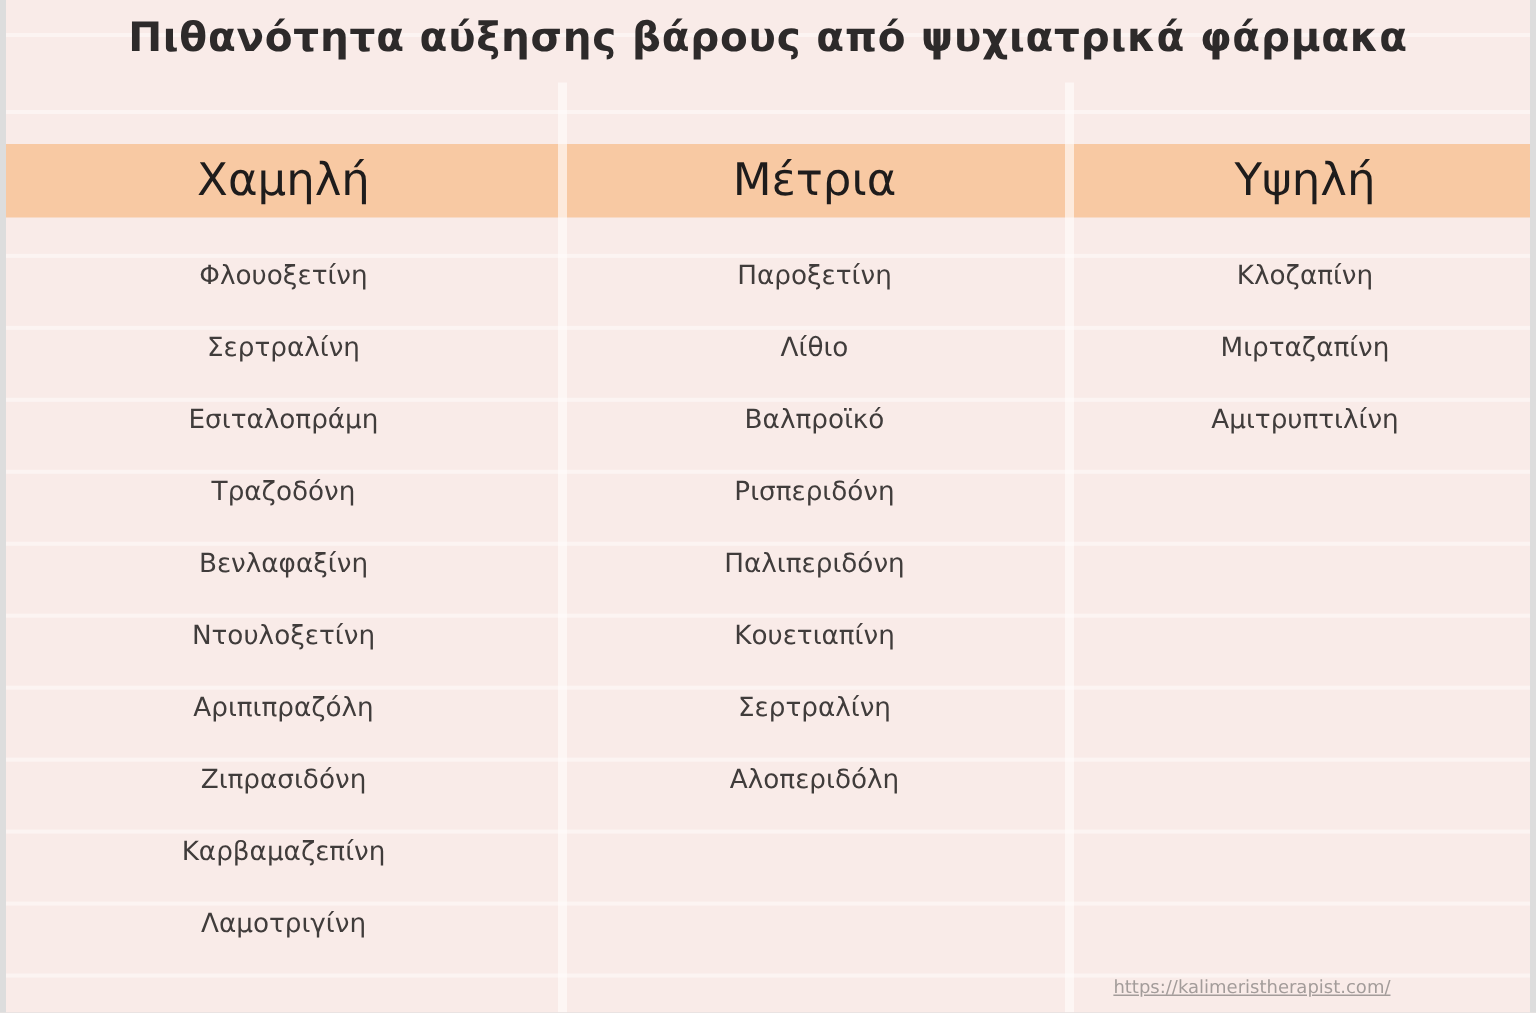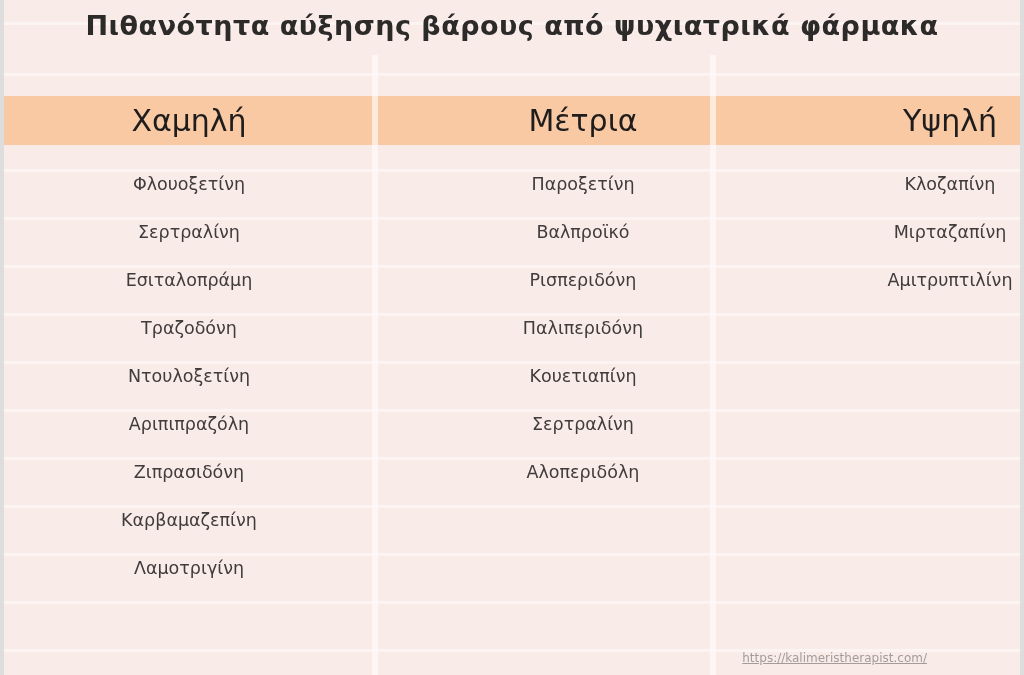--- a/index.html
+++ b/index.html
@@ -53,21 +53,20 @@
     background: var(--band, #f8c9a3);
     z-index: 1;
   }
   .columns-grid {
     position: absolute;
     left: 0;
     width: 100%;
     display: grid;
     grid-template-columns: 370px 338px 316px;
     z-index: 2;
-    gap: 40px;
   }
   .headers-row { top: 96px; height: 49px; }
   .header-cell {
     display: flex;
     align-items: center;
     justify-content: center;
     font-size: 30px;
     font-weight: 500;
     color: #1e1c1c;
   }
@@ -120,29 +119,31 @@
     <div class="header-cell">Υψηλή</div>
   </div>
 
   <div class="columns-grid body-row">
 
     <div class="col-list">
       <div class="cell">Φλουοξετίνη</div>
       <div class="cell">Σερτραλίνη</div>
       <div class="cell">Εσιταλοπράμη</div>
       <div class="cell">Τραζοδόνη</div>
+      <div class="cell">Βενλαφαξίνη</div>
       <div class="cell">Ντουλοξετίνη</div>
       <div class="cell">Αριπιπραζόλη</div>
       <div class="cell">Ζιπρασιδόνη</div>
       <div class="cell">Καρβαμαζεπίνη</div>
       <div class="cell">Λαμοτριγίνη</div>
     </div>
 
     <div class="col-list">
       <div class="cell">Παροξετίνη</div>
+      <div class="cell">Λίθιο</div>
       <div class="cell">Βαλπροϊκό</div>
       <div class="cell">Ρισπεριδόνη</div>
       <div class="cell">Παλιπεριδόνη</div>
       <div class="cell">Κουετιαπίνη</div>
       <div class="cell">Σερτραλίνη</div>
       <div class="cell">Αλοπεριδόλη</div>
     </div>
 
     <div class="col-list">
       <div class="cell">Κλοζαπίνη</div>

